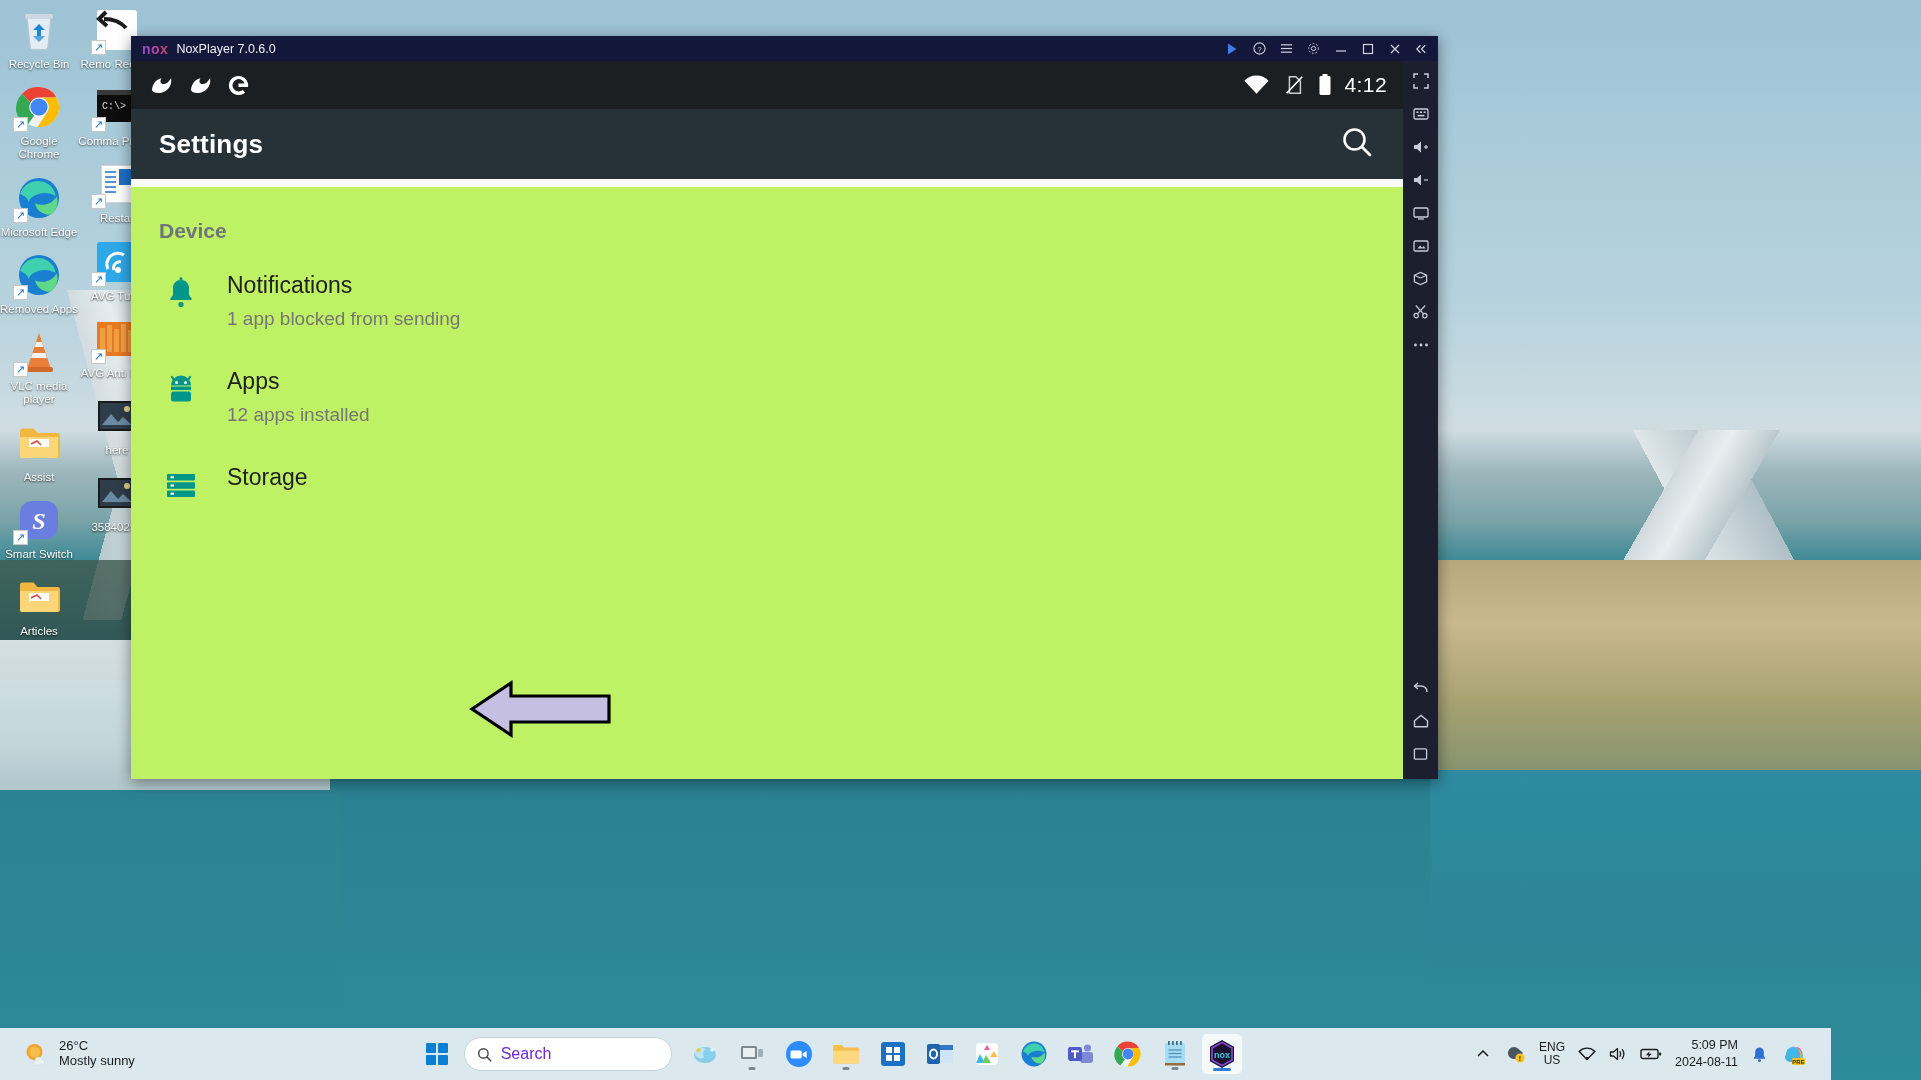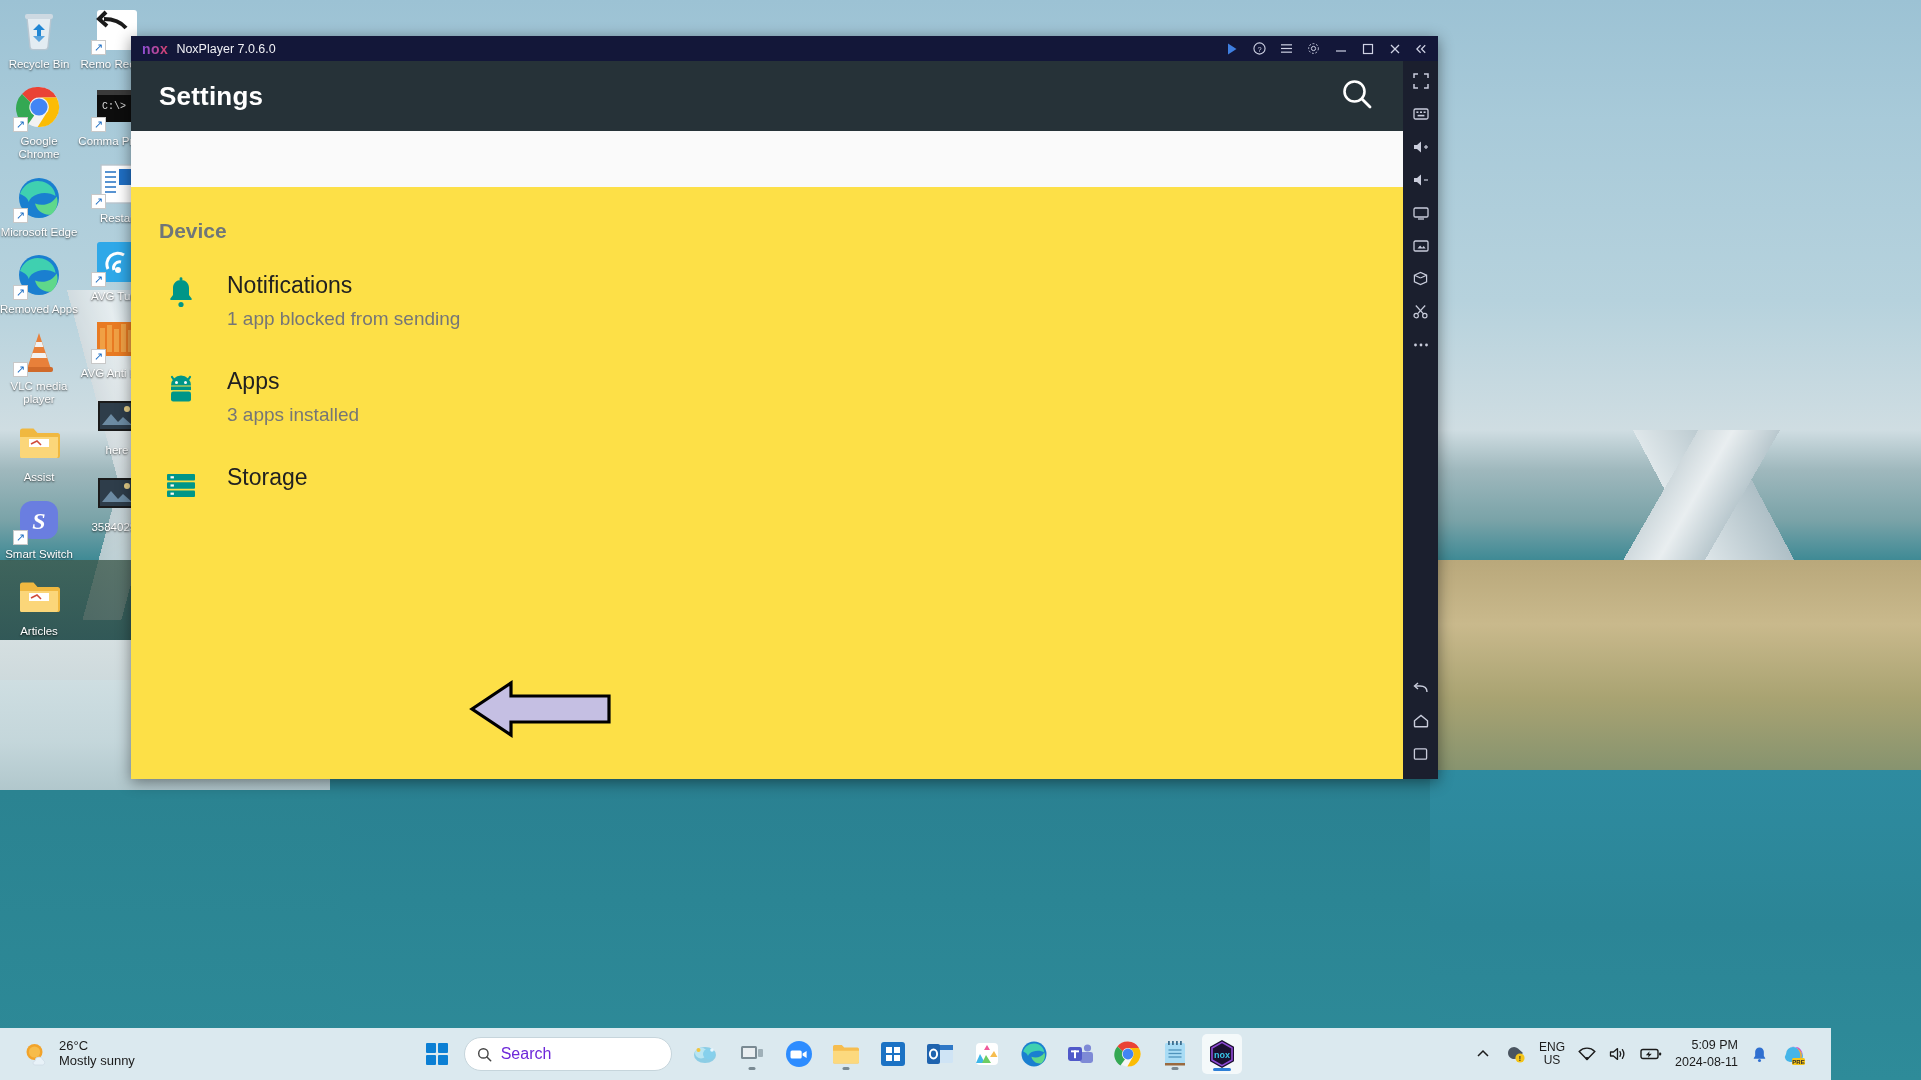--- a/index.html
+++ b/index.html
@@ -125,21 +125,21 @@
   #settings-appbar {
     height: 70px; background: #263238;
     display: flex; align-items: center; padding: 0 28px 0 28px;
   }
   #settings-title { color: #fff; font-size: 26px; font-weight: 700; letter-spacing: .2px; }
   #search-icon-wrap { margin-left: auto; }
 
   
   #settings-list {
     position: absolute; top: 126px; left: 0; right: 0; bottom: 0;
-    background: #fde047; overflow: hidden;
+    background: #bef264; overflow: hidden;
   }
   #list-inner { padding-top: 14px; }
   #section-header {
     padding: 18px 0 0 28px; font-size: 21px; color: #6f7679; font-weight: 700;
   }
   .s-row {
     display: flex; align-items: flex-start;
     padding: 28px 0 0 28px; min-height: 96px;
   }
   .s-icon {
@@ -466,20 +466,47 @@
             </g>
           </svg>
       </div>
     </div>
   </div>
 
   <div id="nox-body">
 
     <div id="emu-screen">
 
+      <div id="android-statusbar">
+        <div class="st-left">
+          <svg width="25" height="22" viewBox="0 0 26 22">
+              <path d="M3 16 C4 9 8 5 13 4 C11 7 12 10 15 10 C19 10 21 7 23 4 C24 10 21 17 13 19 C8 20 4 19 3 16Z" fill="#fff"></path>
+            </svg>
+          <svg width="25" height="22" viewBox="0 0 26 22">
+              <path d="M3 16 C4 9 8 5 13 4 C11 7 12 10 15 10 C19 10 21 7 23 4 C24 10 21 17 13 19 C8 20 4 19 3 16Z" fill="#fff"></path>
+            </svg>
+          <svg width="23" height="23" viewBox="0 0 24 24">
+              <path d="M12 2a10 10 0 1 0 6.9 17.2l-2.6-2.6A6.4 6.4 0 1 1 18.3 10H12v3.6h10V10A10 10 0 0 0 12 2z" fill="#fff"></path>
+            </svg>
+        </div>
+        <div class="st-right">
+          <svg width="27" height="20" viewBox="0 0 28 20">
+              <path d="M14 19 L1.5 5.5 A17 17 0 0 1 26.5 5.5 Z" fill="#fff"></path>
+            </svg>
+          <svg width="22" height="22" viewBox="0 0 24 24">
+              <path d="M7 3h7l5 5v13H7z" fill="none" stroke="#cfcfcf" stroke-width="1.6"></path>
+              <line x1="4" y1="21" x2="21" y2="3" stroke="#fff" stroke-width="1.8"></line>
+            </svg>
+          <svg width="14" height="24" viewBox="0 0 14 24">
+              <rect x="4.5" y="1" width="5" height="2" fill="#fff"></rect>
+              <rect x="1.5" y="3" width="11" height="19" rx="1.4" fill="#fff"></rect>
+            </svg>
+          <span id="status-clock">4:12</span>
+        </div>
+      </div>
 
       <div id="settings-appbar">
         <span id="settings-title">Settings</span>
         <span id="search-icon-wrap">
           <svg width="36" height="36" viewBox="0 0 36 36">
               <circle cx="15.5" cy="15.5" r="10" fill="none" stroke="#fff" stroke-width="2.6"></circle>
               <line x1="23" y1="23" x2="31" y2="31" stroke="#fff" stroke-width="2.8" stroke-linecap="round"></line>
             </svg>
         </span>
       </div>
@@ -511,21 +538,21 @@
                 <line x1="29" y1="8" x2="25" y2="14" stroke="#009688" stroke-width="2.2" stroke-linecap="round"></line>
                 <path d="M10 17.5h20v3.6H10z" fill="#009688"></path>
                 <path d="M10 16.5a10 10 0 0 1 20 0z" fill="#009688"></path>
                 <circle cx="15.5" cy="13.6" r="1.5" fill="#fafafa"></circle>
                 <circle cx="24.5" cy="13.6" r="1.5" fill="#fafafa"></circle>
                 <rect x="10" y="22.5" width="20" height="10" rx="2.2" fill="#009688"></rect>
               </svg>
             </span>
             <span class="s-texts">
               <div class="s-title">Apps</div>
-              <div class="s-sub">3 apps installed</div>
+              <div class="s-sub">12 apps installed</div>
             </span>
           </div>
 
           <div class="s-row">
             <span class="s-icon" style="color: rgb(0, 150, 136);">
               <svg width="40" height="40" viewBox="0 0 40 40">
                 <rect x="6" y="9" width="28" height="6.6" rx="1" fill="#009688"></rect>
                   <rect x="9.5" y="11.2" width="3.4" height="2.2" fill="#fafafa"></rect>
                 <rect x="6" y="17.2" width="28" height="6.6" rx="1" fill="#009688"></rect>
                   <rect x="9.5" y="19.4" width="3.4" height="2.2" fill="#fafafa"></rect>

